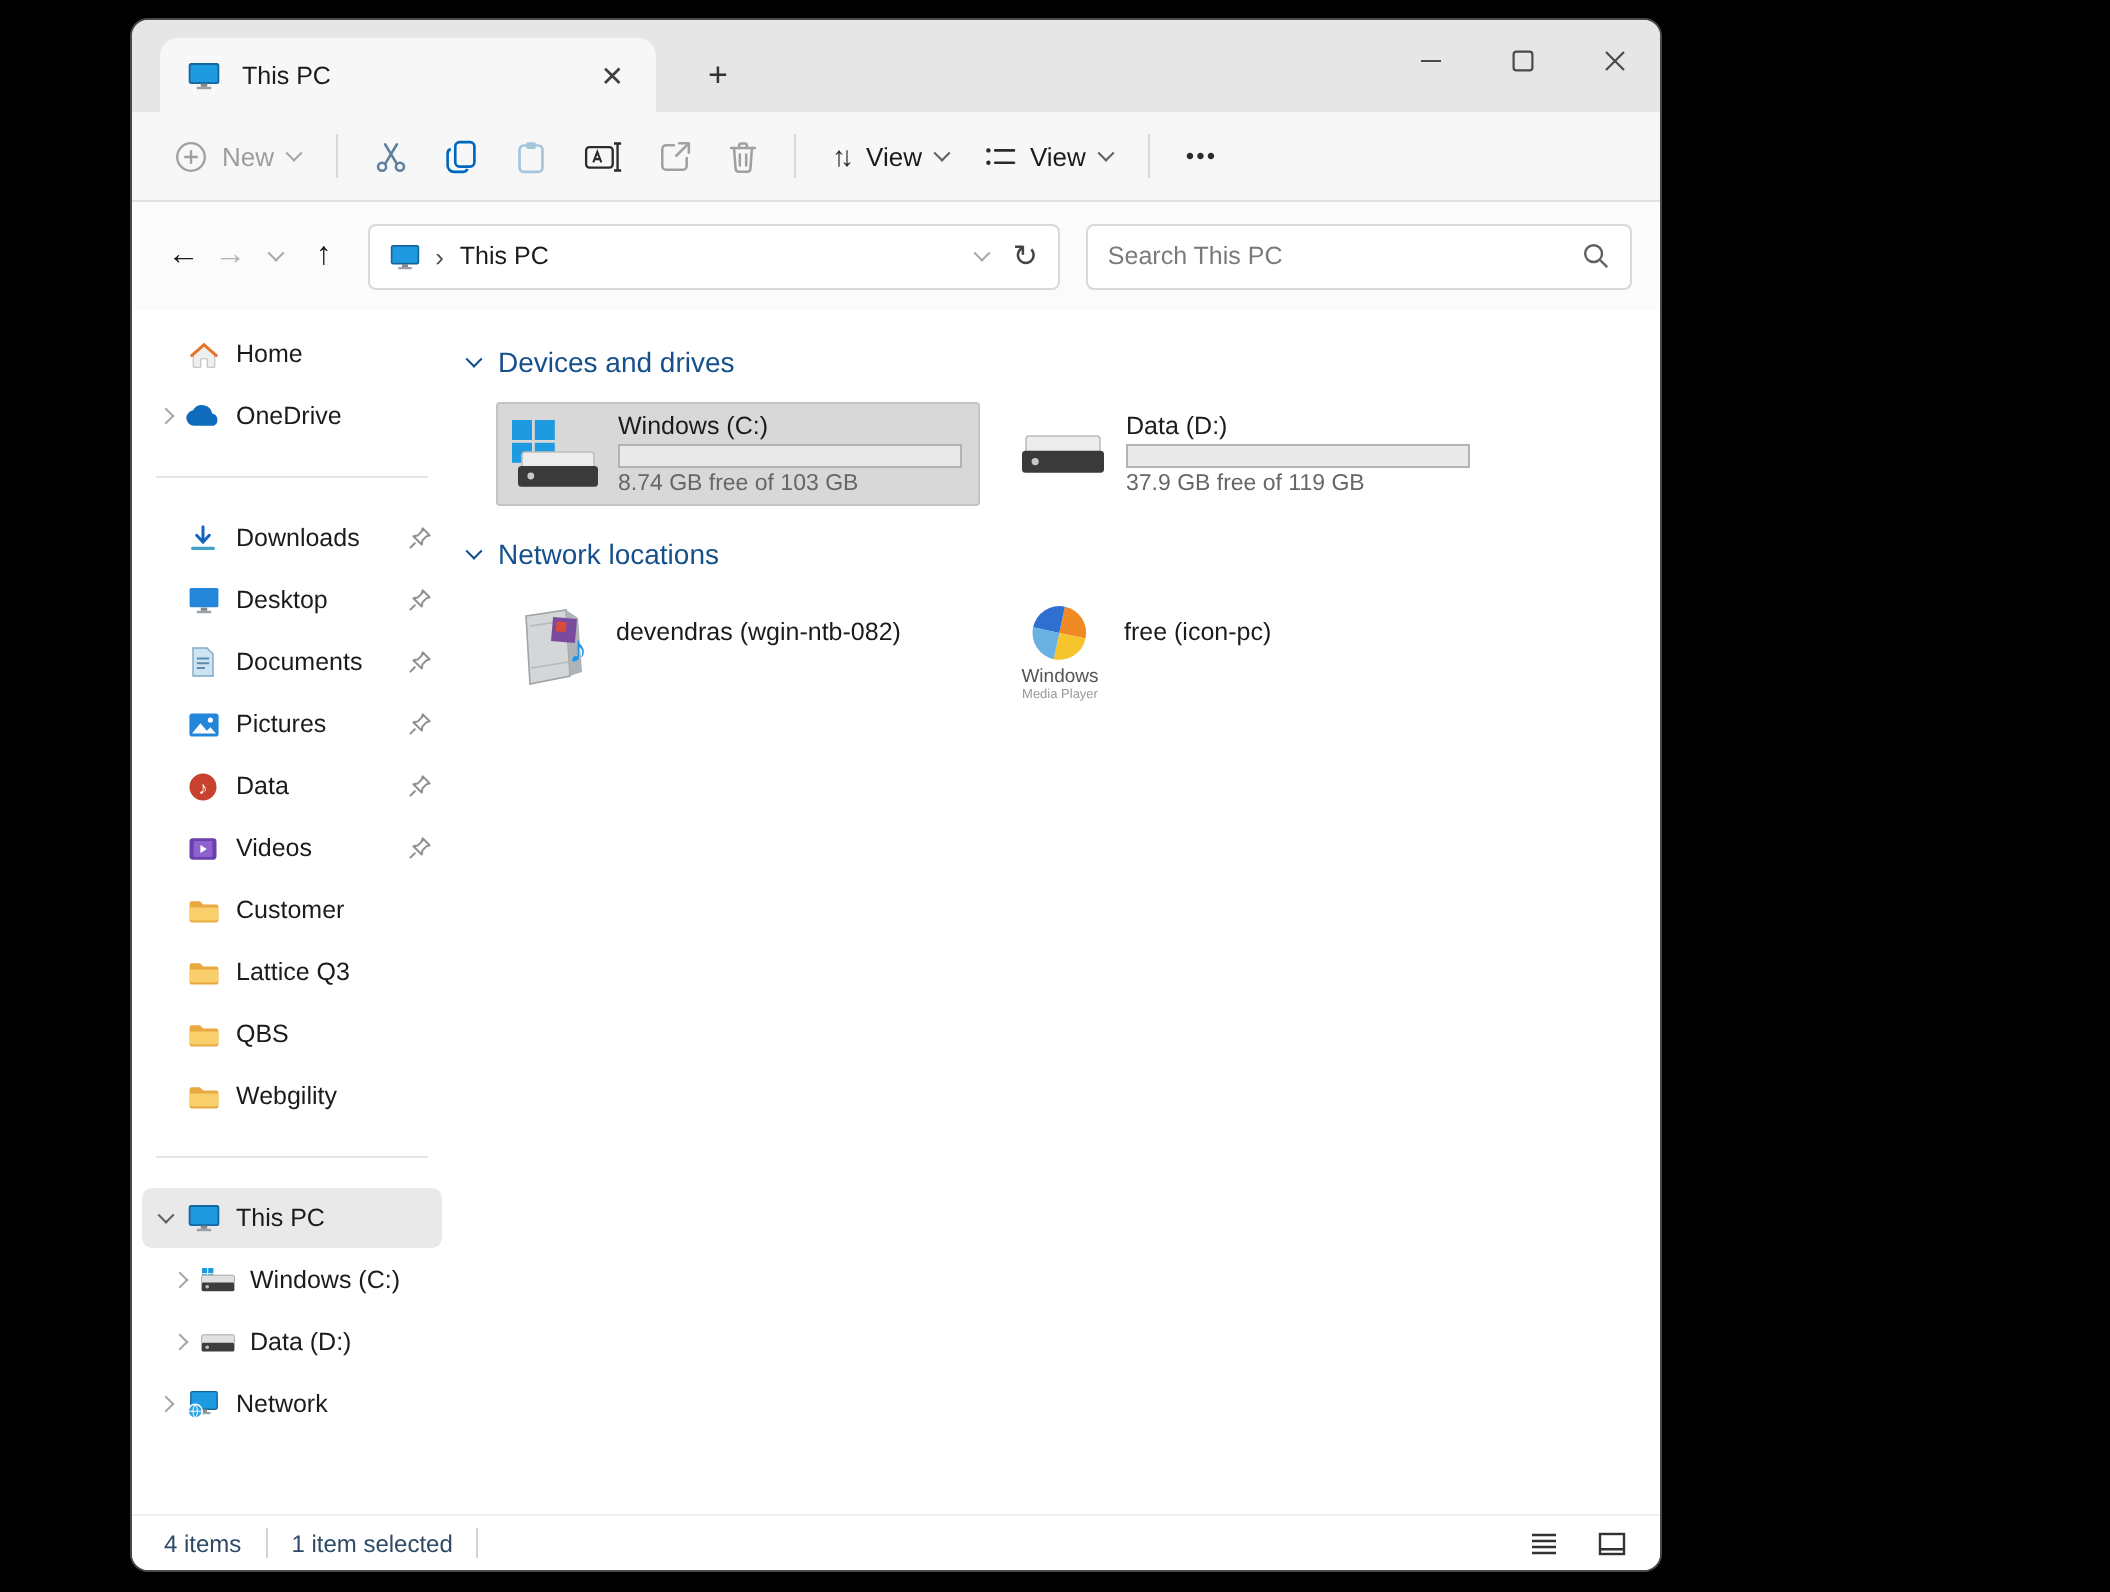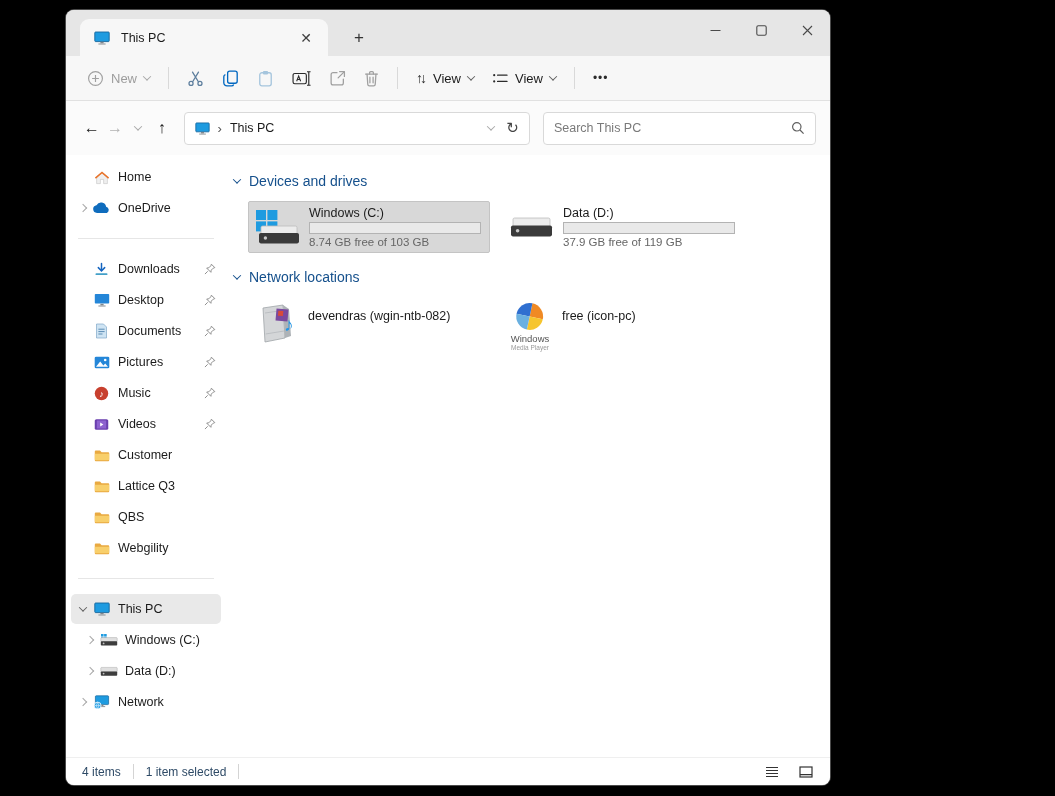--- a/index.html
+++ b/index.html
@@ -345,21 +345,21 @@
       </div>
 
       <div class="srow">
         <span class="schv"></span>
         <span class="sicon">
           <svg width="15" height="15" viewBox="0 0 16 16">
               <circle cx="8" cy="8" r="7.2" fill="#c8402e"></circle>
               <text x="8" y="11.6" text-anchor="middle" font-size="9.5" fill="#ffffff">♪</text>
             </svg>
         </span>
-        <span class="slabel">Music</span>
+        <span class="slabel">Data</span>
         <span class="spin">
           <svg width="12" height="12" viewBox="0 0 12 12">
               <path d="M7.4 1.2 L10.8 4.6 L9.2 5.2 L7.2 7.2 L6.9 9.3 L2.7 5.1 L4.8 4.8 L6.8 2.8 Z" fill="none" stroke="#8f8f8f" stroke-width="1" stroke-linejoin="round"></path>
               <path d="M3.4 8.6 L1.2 10.8" stroke="#8f8f8f" stroke-width="1" stroke-linecap="round"></path>
             </svg>
         </span>
       </div>
 
       <div class="srow">
         <span class="schv"></span>

